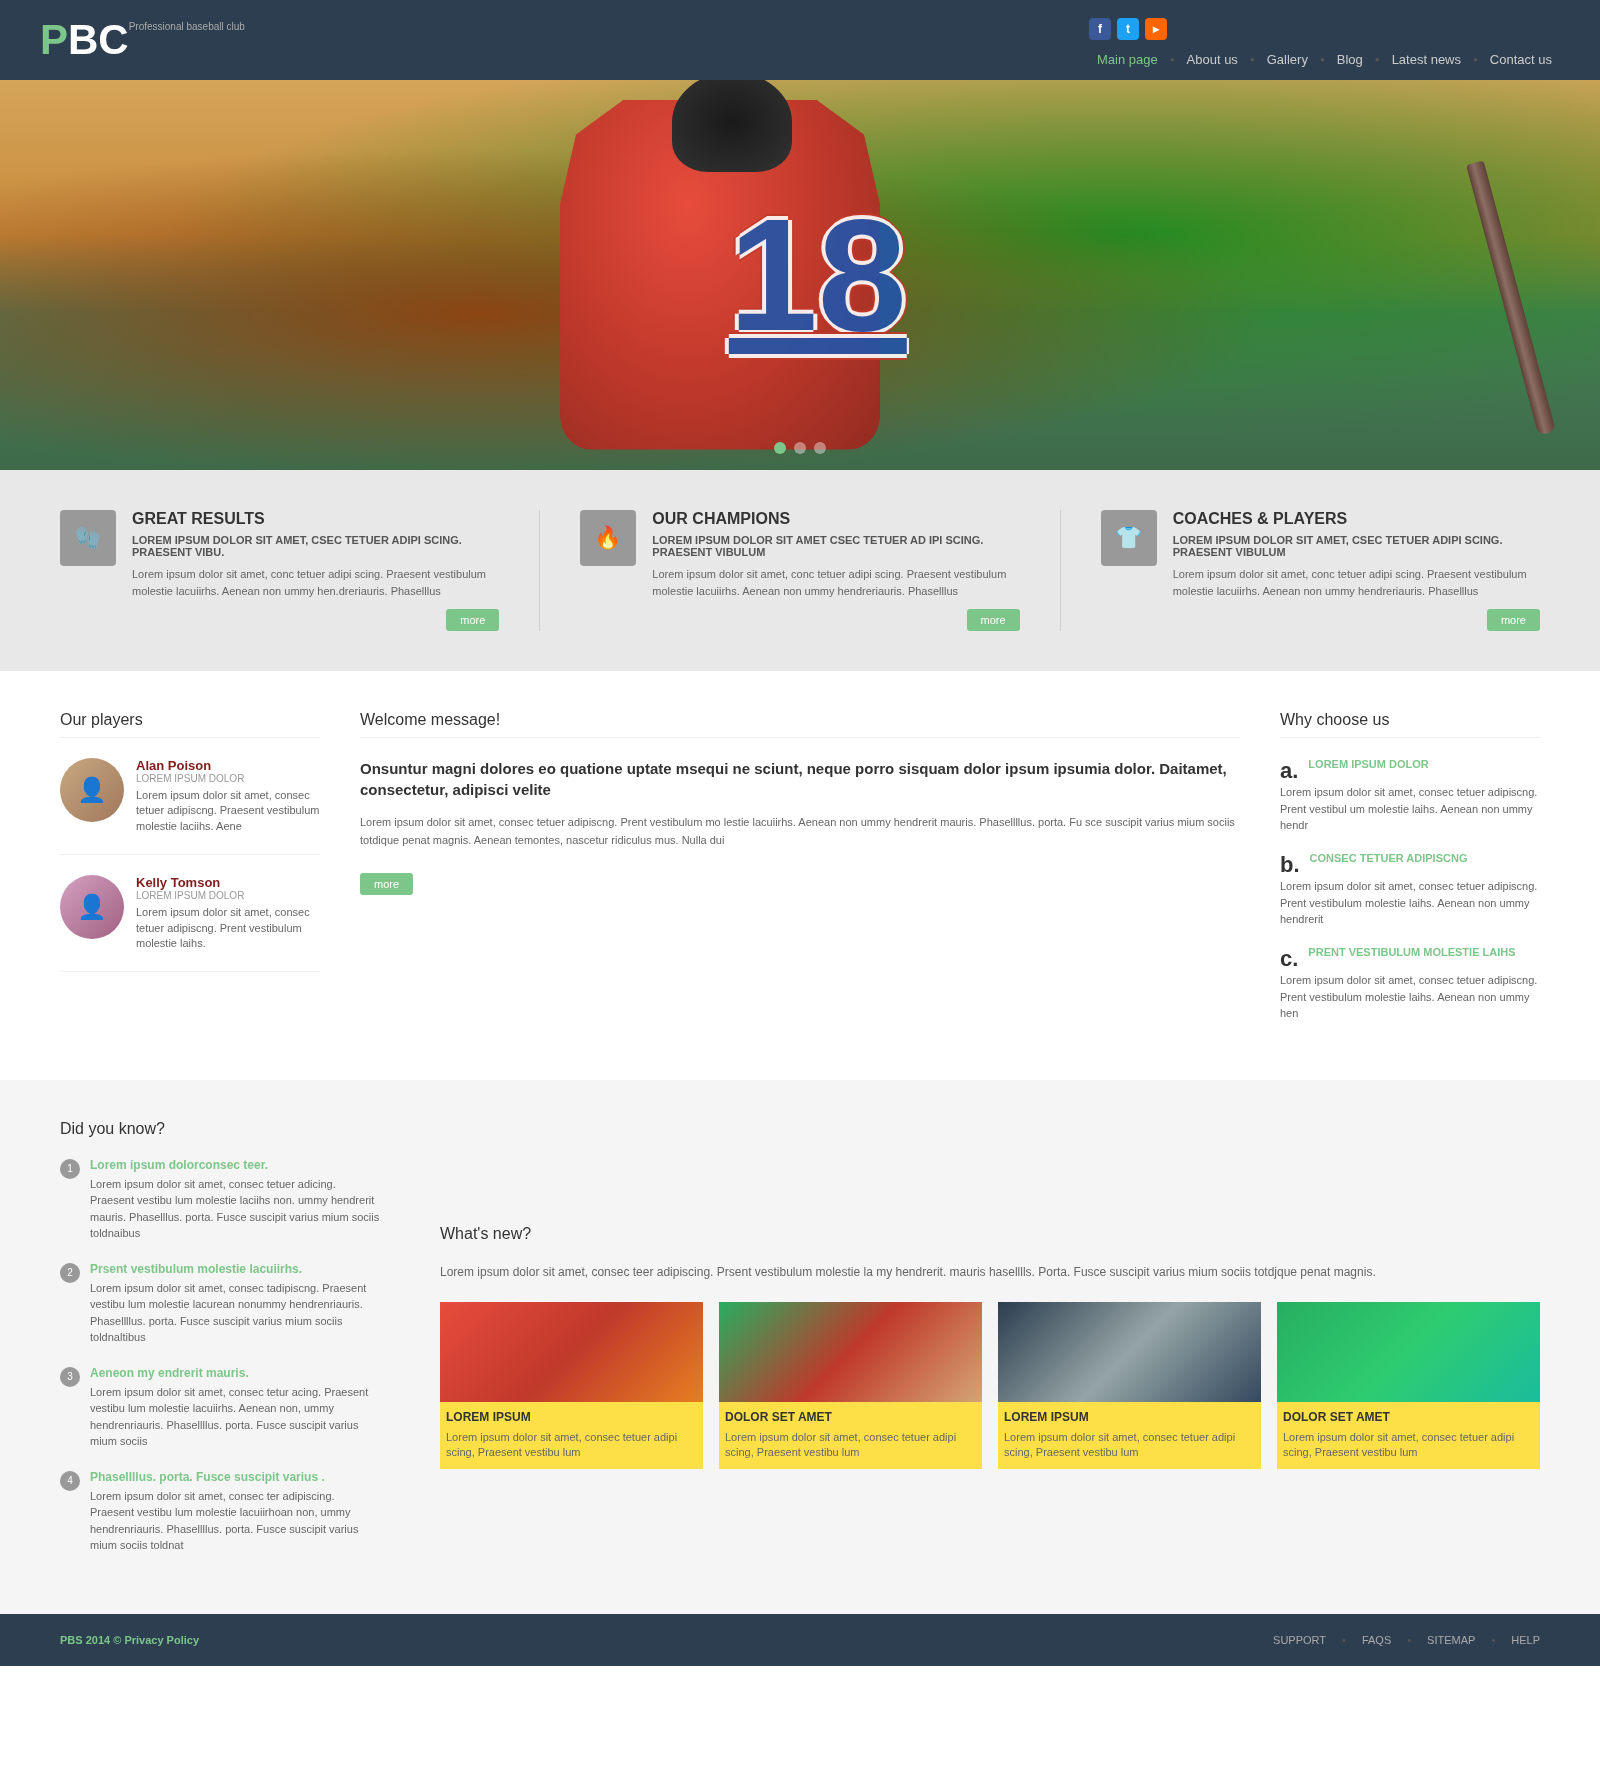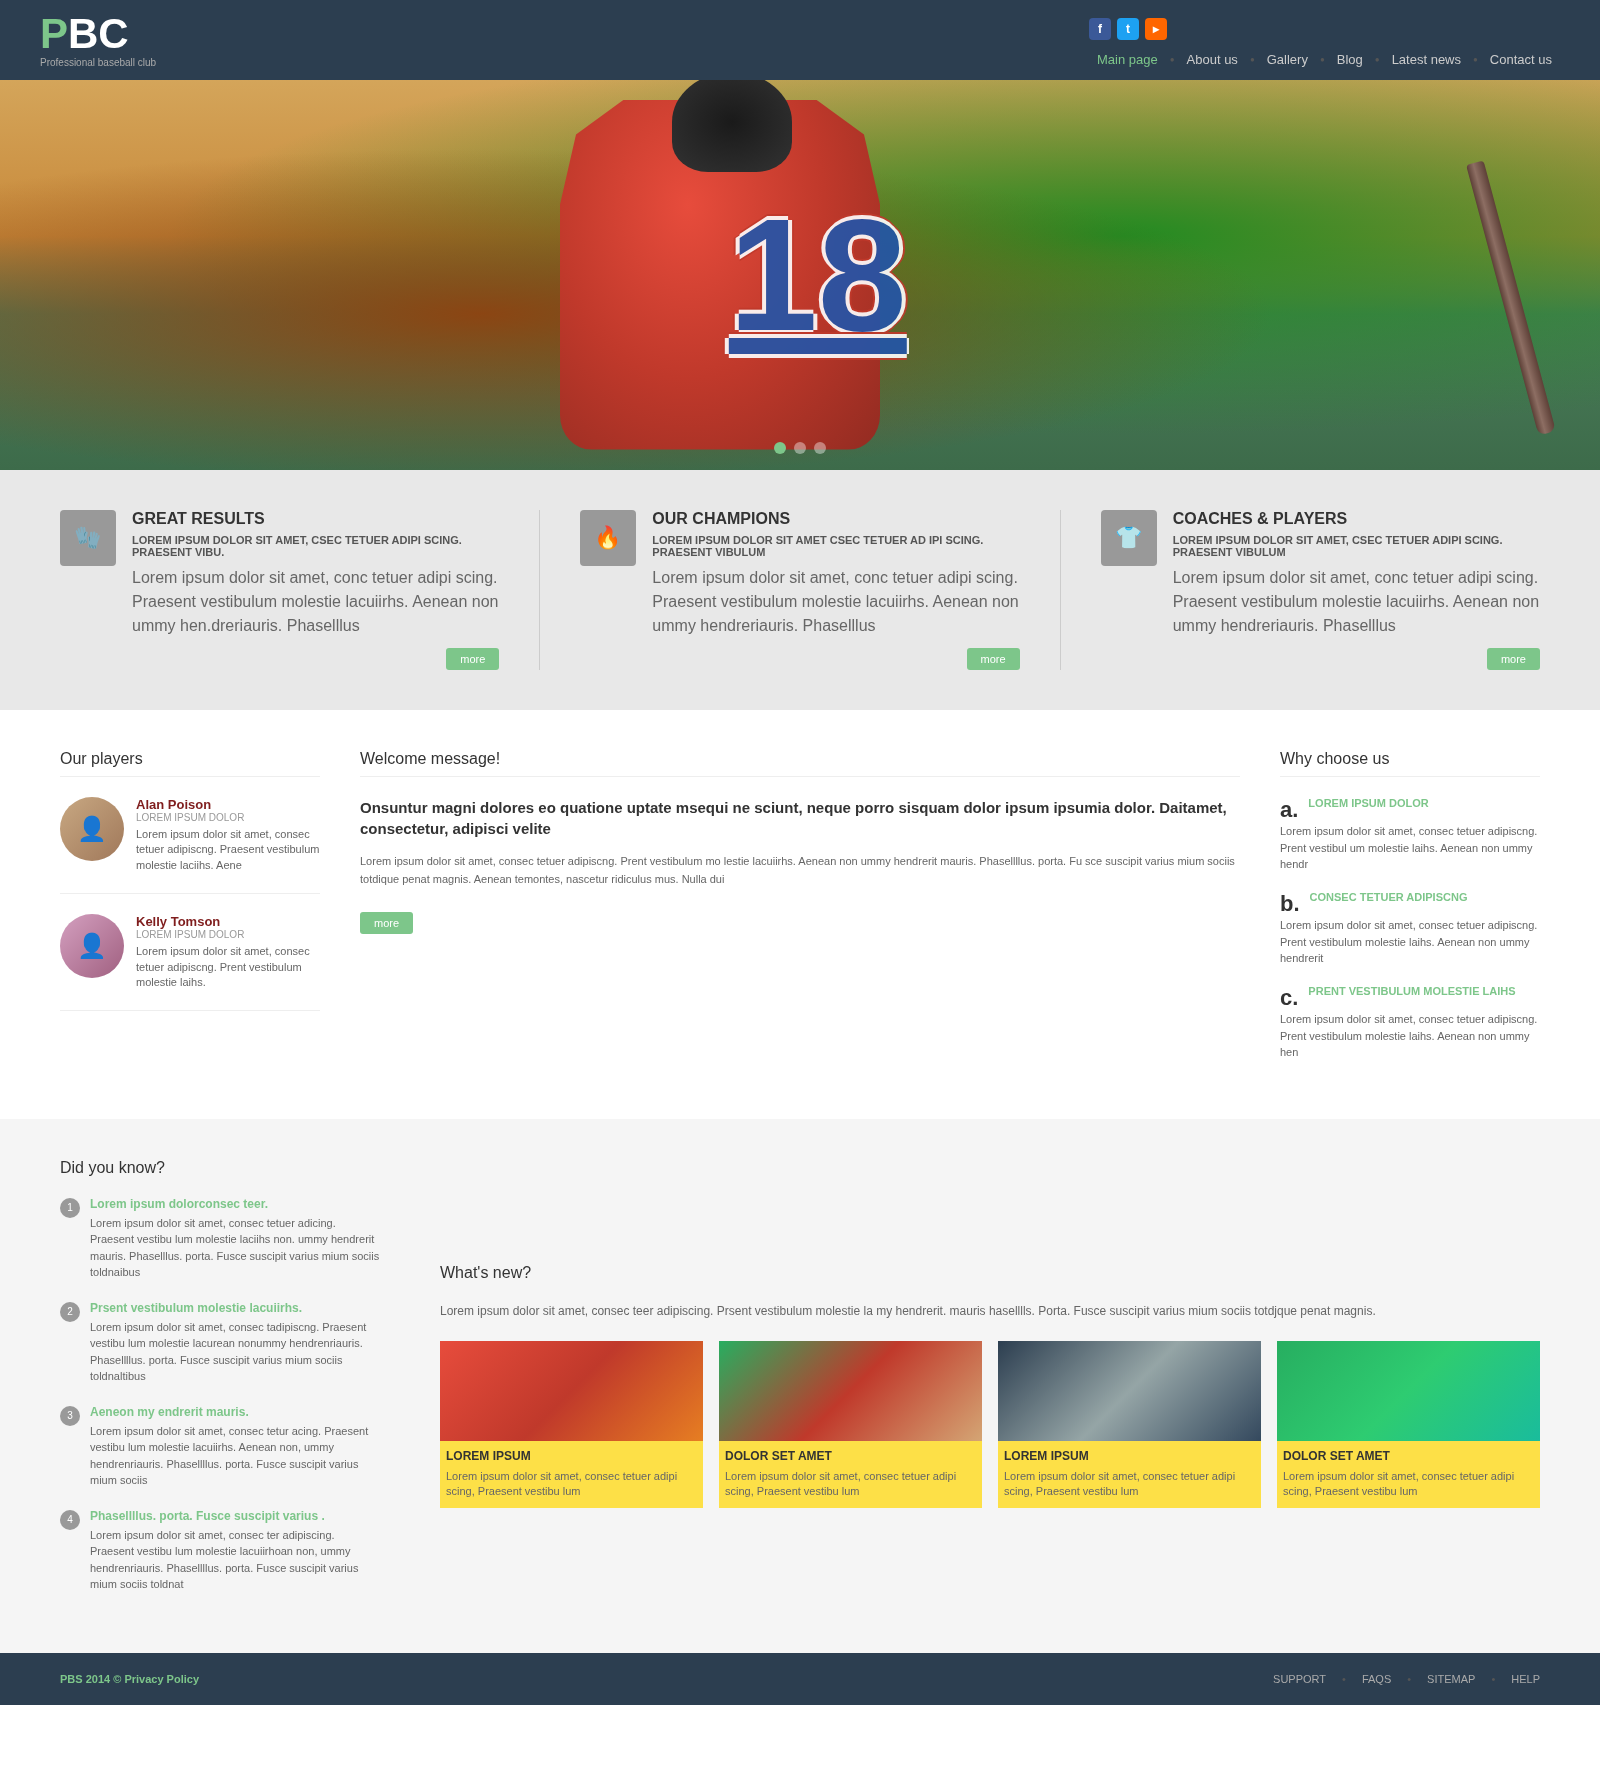--- a/index.html
+++ b/index.html
@@ -7,21 +7,21 @@
 
     
     .header {
       background: #2c3e50;
       padding: 0 40px;
       display: flex;
       align-items: center;
       justify-content: space-between;
       height: 80px;
     }
-    .logo-area { display: flex; flex-direction: column; }
+    .logo-area { display: flex; flex-direction: row; }
     .logo-text { font-size: 42px; font-weight: bold; color: #fff; line-height: 1; }
     .logo-text span.p { color: #7dc68a; }
     .logo-text span.bc { color: #fff; }
     .logo-tagline { font-size: 10px; color: #aaa; margin-top: 2px; }
     .social-icons { display: flex; gap: 6px; margin-bottom: 8px; align-self: flex-start; margin-top: 8px; }
     .social-icon {
       width: 22px; height: 22px; border-radius: 4px;
       display: flex; align-items: center; justify-content: center;
       font-size: 12px; font-weight: bold; color: #fff; cursor: pointer;
     }
@@ -132,21 +132,21 @@
     }
     .feature-item { flex: 1; display: flex; gap: 16px; align-items: flex-start; }
     .feature-icon {
       width: 56px; height: 56px; flex-shrink: 0;
       background: #999; border-radius: 4px;
       display: flex; align-items: center; justify-content: center;
       color: #fff; font-size: 22px;
     }
     .feature-content h3 { font-size: 16px; font-weight: bold; color: #333; margin-bottom: 6px; text-transform: uppercase; }
     .feature-content .subtitle { font-size: 11px; font-weight: bold; color: #555; margin-bottom: 8px; text-transform: uppercase; }
-    .feature-content p { font-size: 16px; color: #666; line-height: 1.5; margin-bottom: 10px; }
+    .feature-content p { font-size: 11px; color: #666; line-height: 1.5; margin-bottom: 10px; }
     .btn-more {
       display: inline-block; background: #7dc68a; color: #fff;
       padding: 5px 14px; font-size: 11px; border-radius: 3px; cursor: pointer;
       border: none; float: right;
     }
     .feature-divider { width: 1px; background: #ccc; }
 
     
     .main-content {
       background: #fff;

